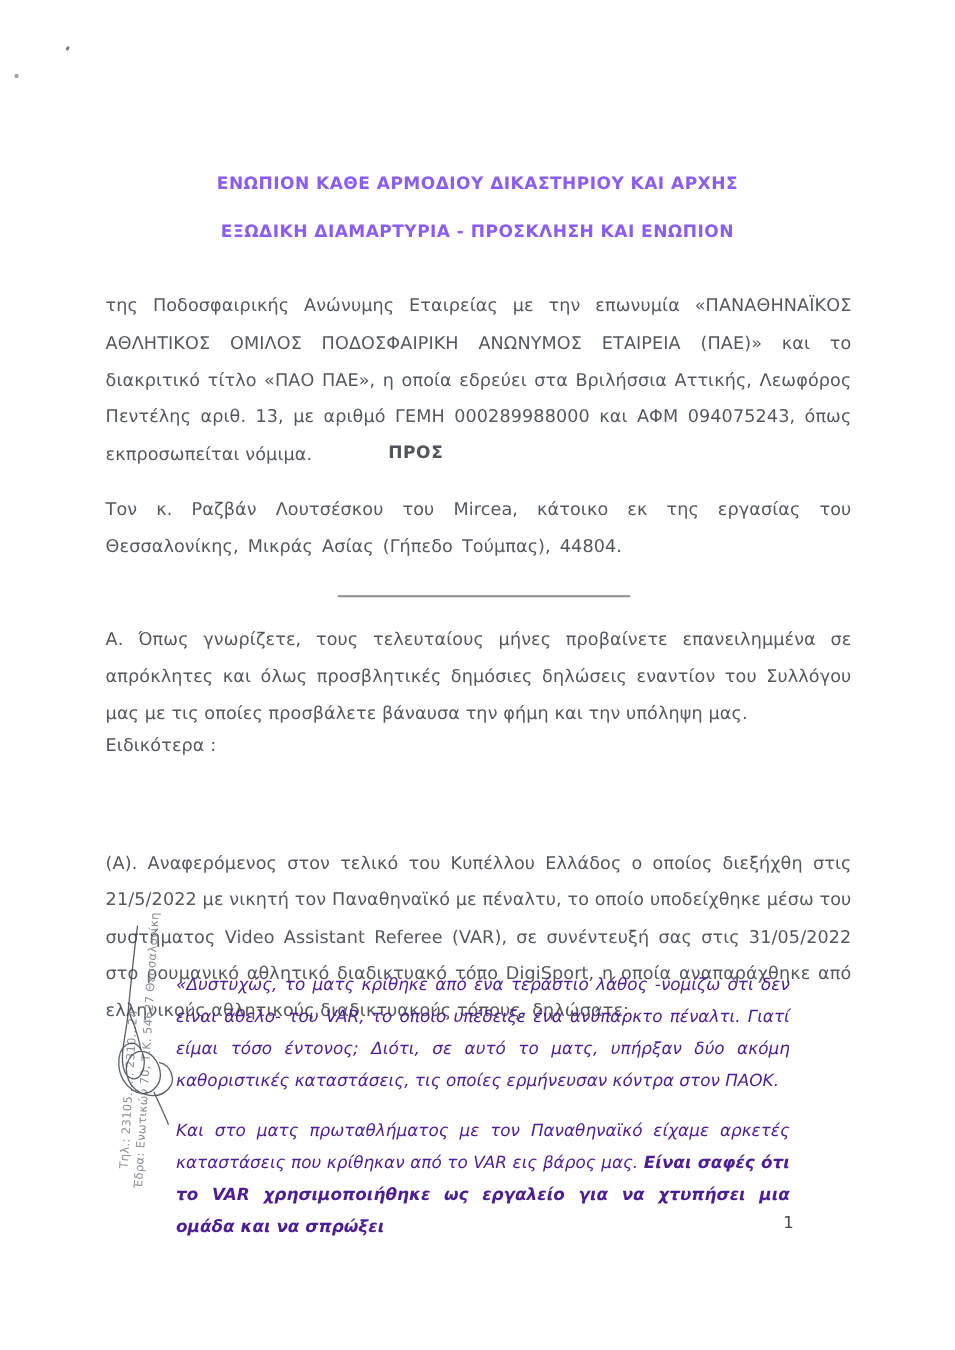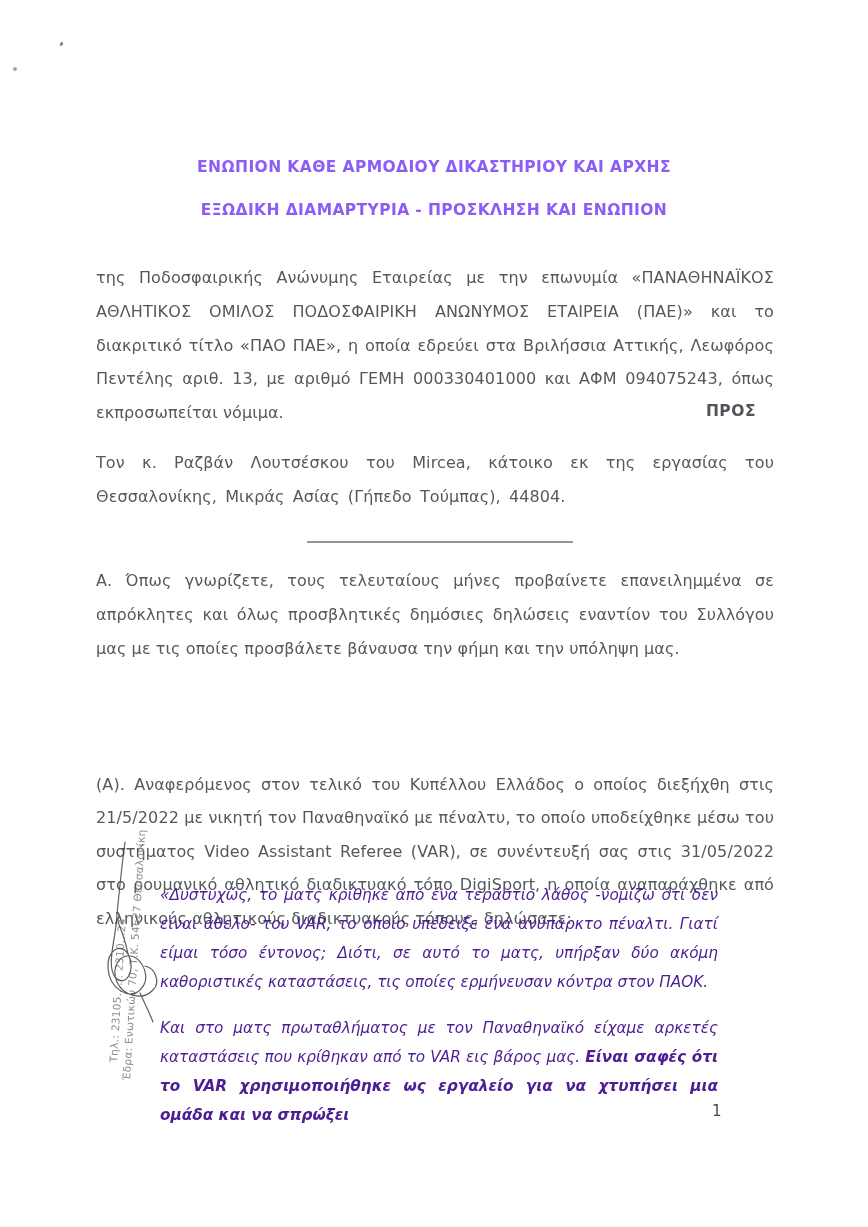--- a/index.html
+++ b/index.html
@@ -26,21 +26,21 @@
   .body-par{
     position:absolute;left:96px;width:678px;
     font-size:16px;line-height:33.8px;
     text-align:justify;
     color:#54585c;
     letter-spacing:0.1px;
   }
   .p-sender{top:261px;}
   .to-label{
     position:absolute;top:402px;left:0;width:756px;
-    text-align:right;font-weight:bold;font-size:15.5px;
+    text-align:center;font-weight:bold;font-size:15.5px;
     color:#515559;letter-spacing:0.5px;
   }
   .p-recipient{top:446px;word-spacing:3px;}
   .separator{
     position:absolute;top:541px;left:307px;width:266px;height:0;
     border-top:2px solid #94979a;
   }
   .p-section-a{top:549px;margin-top:15px;}
   .p-specifically{top:661px;text-align:left;}
   .p-section-a1{top:747px;line-height:33.4px;margin-top:21px;}
@@ -84,30 +84,31 @@
 
 <div class="page">
 
   <div class="artifact artifact-tick"></div>
   <div class="artifact artifact-dot"></div>
 
   <div class="center-head head-court">ΕΝΩΠΙΟΝ ΚΑΘΕ ΑΡΜΟΔΙΟΥ ΔΙΚΑΣΤΗΡΙΟΥ ΚΑΙ ΑΡΧΗΣ</div>
 
   <div class="center-head head-type">ΕΞΩΔΙΚΗ ΔΙΑΜΑΡΤΥΡΙΑ - ΠΡΟΣΚΛΗΣΗ ΚΑΙ ΕΝΩΠΙΟΝ</div>
 
-  <div class="body-par p-sender">της Ποδοσφαιρικής Ανώνυμης Εταιρείας με την επωνυμία «ΠΑΝΑΘΗΝΑΪΚΟΣ ΑΘΛΗΤΙΚΟΣ ΟΜΙΛΟΣ ΠΟΔΟΣΦΑΙΡΙΚΗ ΑΝΩΝΥΜΟΣ ΕΤΑΙΡΕΙΑ (ΠΑΕ)» και το διακριτικό τίτλο «ΠΑΟ ΠΑΕ», η οποία εδρεύει στα Βριλήσσια Αττικής, Λεωφόρος Πεντέλης αριθ. 13, με αριθμό ΓΕΜΗ 000330401000 και ΑΦΜ 094075243, όπως εκπροσωπείται νόμιμα.</div>
+  <div class="body-par p-sender">της Ποδοσφαιρικής Ανώνυμης Εταιρείας με την επωνυμία «ΠΑΝΑΘΗΝΑΪΚΟΣ ΑΘΛΗΤΙΚΟΣ ΟΜΙΛΟΣ ΠΟΔΟΣΦΑΙΡΙΚΗ ΑΝΩΝΥΜΟΣ ΕΤΑΙΡΕΙΑ (ΠΑΕ)» και το διακριτικό τίτλο «ΠΑΟ ΠΑΕ», η οποία εδρεύει στα Βριλήσσια Αττικής, Λεωφόρος Πεντέλης αριθ. 13, με αριθμό ΓΕΜΗ 000289988000 και ΑΦΜ 094075243, όπως εκπροσωπείται νόμιμα.</div>
 
   <div class="to-label">ΠΡΟΣ</div>
 
   <div class="body-par p-recipient">Τον κ. Ραζβάν Λουτσέσκου του Mircea, κάτοικο εκ της εργασίας του Θεσσαλονίκης, Μικράς Ασίας (Γήπεδο Τούμπας), 44804.</div>
 
   <div class="separator"></div>
 
   <div class="body-par p-section-a">Α. Όπως γνωρίζετε, τους τελευταίους μήνες προβαίνετε επανειλημμένα σε απρόκλητες και όλως προσβλητικές δημόσιες δηλώσεις εναντίον του Συλλόγου μας με τις οποίες προσβάλετε βάναυσα την φήμη και την υπόληψη μας.</div>
 
+  <div class="body-par p-specifically">Ειδικότερα :</div>
 
   <div class="body-par p-section-a1">(Α). Αναφερόμενος στον τελικό του Κυπέλλου Ελλάδος ο οποίος διεξήχθη στις 21/5/2022 με νικητή τον Παναθηναϊκό με πέναλτυ, το οποίο υποδείχθηκε μέσω του συστήματος Video Assistant Referee (VAR), σε συνέντευξή σας στις 31/05/2022 στο ρουμανικό αθλητικό διαδικτυακό τόπο DigiSport, η οποία αναπαράχθηκε από ελληνικούς αθλητικούς διαδικτυακούς τόπους, δηλώσατε:</div>
 
   <div class="quote q1">«Δυστυχώς, το ματς κρίθηκε από ένα τεράστιο λάθος -νομίζω ότι δεν είναι άθελο- του VAR, το οποίο υπέδειξε ένα ανύπαρκτο πέναλτι. Γιατί είμαι τόσο έντονος; Διότι, σε αυτό το ματς, υπήρξαν δύο ακόμη καθοριστικές καταστάσεις, τις οποίες ερμήνευσαν κόντρα στον ΠΑΟΚ.</div>
 
   <div class="quote q2"><span>Και στο ματς πρωταθλήματος με τον Παναθηναϊκό είχαμε αρκετές καταστάσεις που κρίθηκαν από το VAR εις βάρος μας. </span><span class="bold">Είναι σαφές ότι το VAR χρησιμοποιήθηκε ως εργαλείο για να χτυπήσει μια ομάδα και να σπρώξει</span></div>
 
   <div class="page-number">1</div>
 
   <div class="stamp-line stamp-phone">Τηλ.: 23105...... 2310...24</div>

